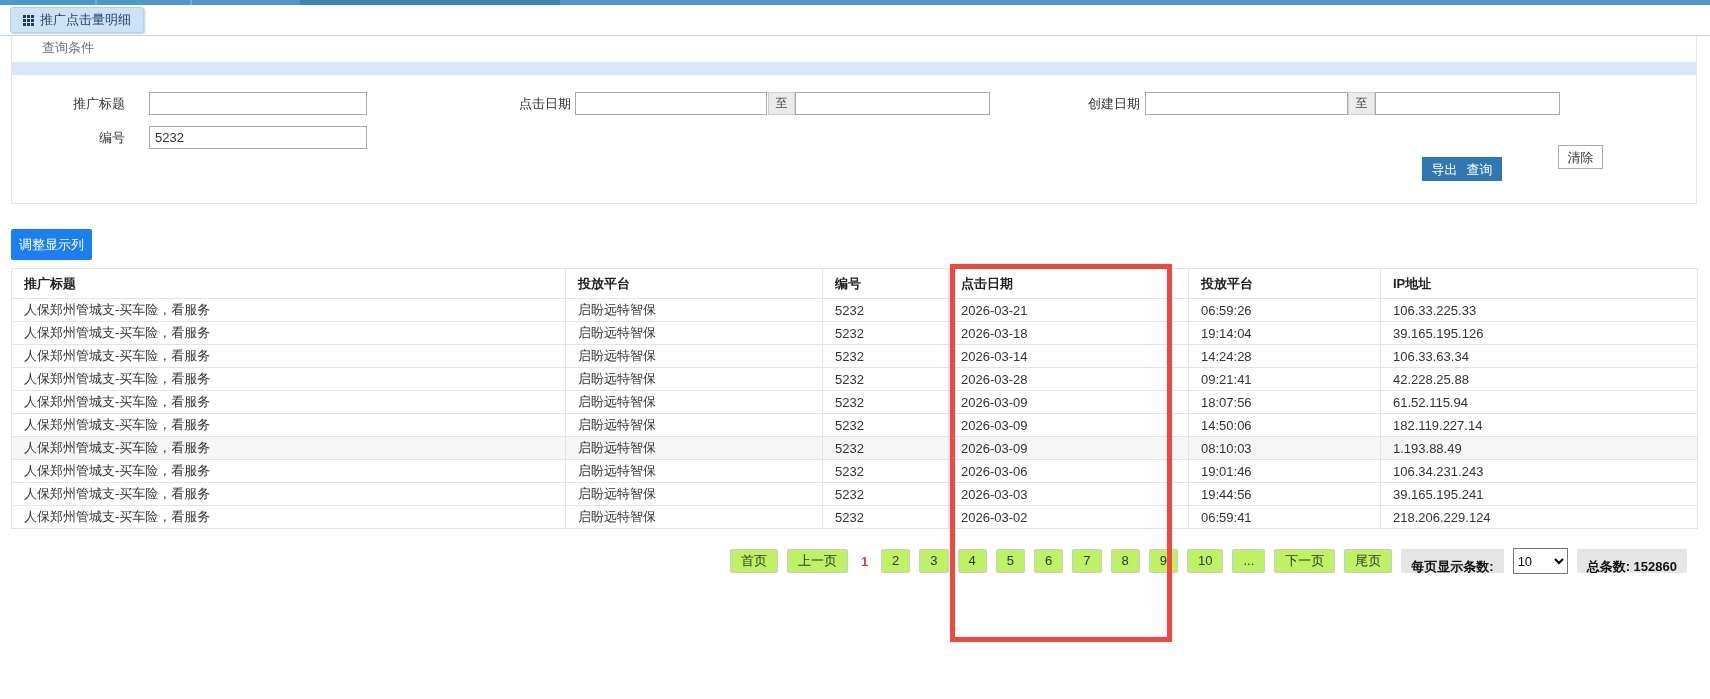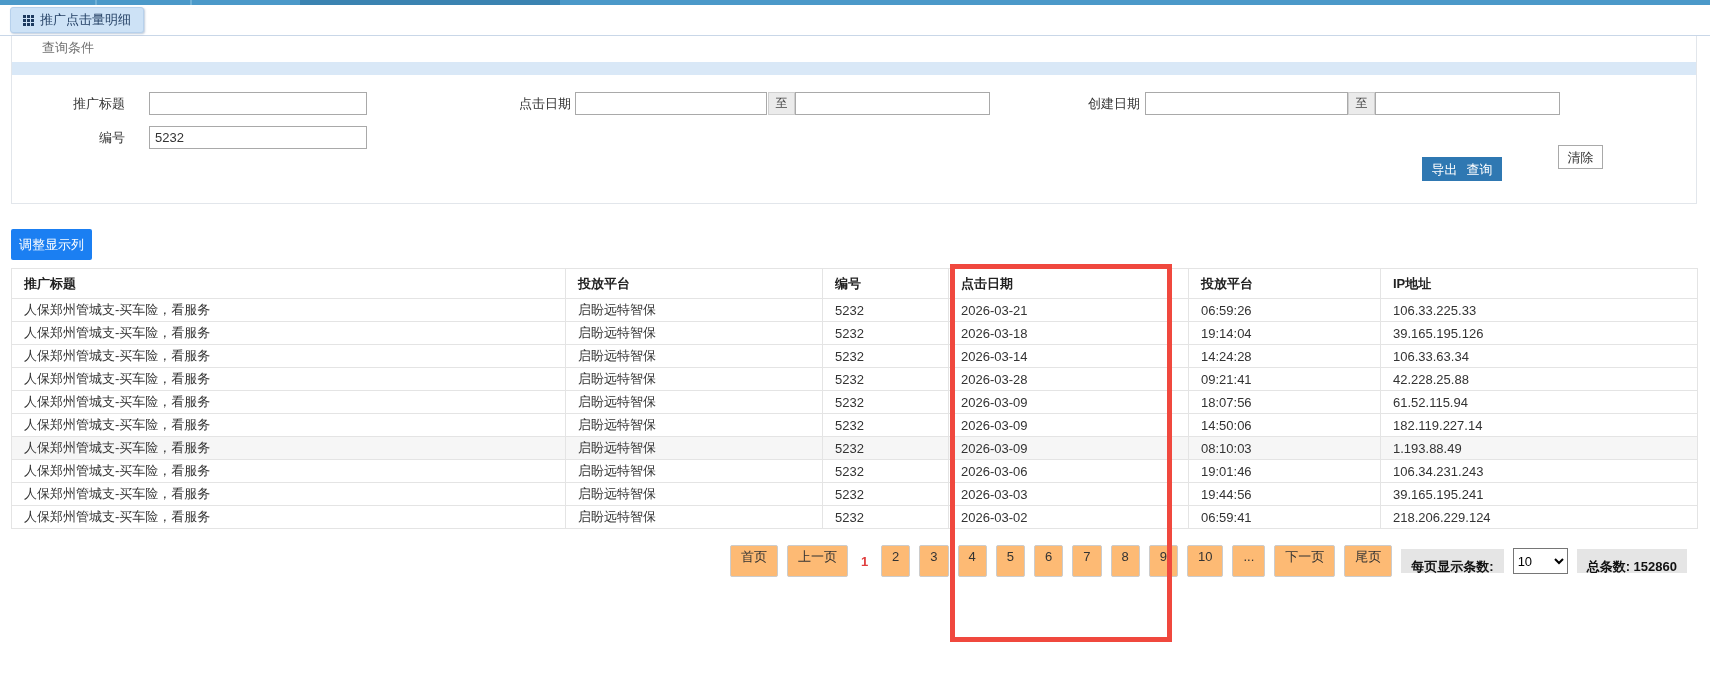--- a/index.html
+++ b/index.html
@@ -47,22 +47,22 @@
   th, td { border: 1px solid #e4e4e4; padding: 0 6px 0 12px; text-align: left;
     overflow: hidden; white-space: nowrap; }
   th { height: 30px; font-weight: bold; color: #222; background: #fff; }
   td { height: 23px; color: #333; }
   tr.shaded td { background: #f6f6f6; }
   .red-box { position: absolute; left: 939px; top: -4px; width: 222px; height: 378px;
     border: 5px solid #f0483e; pointer-events: none; }
   
   .pagination { display: flex; align-items: center; justify-content: flex-end; gap: 9px;
     margin: 19px 23px 0 0; height: 26px; }
-  .pg-btn { min-width: 12px; padding: 0 10px; height: 32px; line-height: 22px; text-align: right;
-    background: #fdba74; border: 1px solid #ccc; border-radius: 2px; color: #333; cursor: pointer; }
+  .pg-btn { min-width: 12px; padding: 0 10px; height: 24px; line-height: 22px; text-align: right;
+    background: #bef264; border: 1px solid #ccc; border-radius: 2px; color: #333; cursor: pointer; }
   .pg-current { color: #e03e3e; font-weight: bold; padding: 0 4px; }
   .pg-pill { height: 24px; line-height: 24px; padding: 6px 10px; background: #e5e5e5;
     font-weight: bold; color: #111; }
   .pg-group { display: contents; }
   .pg-select { height: 26px; width: 55px; font-family: inherit; font-size: 13px;
     border: 1px solid #767676; background: #fff; }
 </style>
 </head>
 <body>
 

